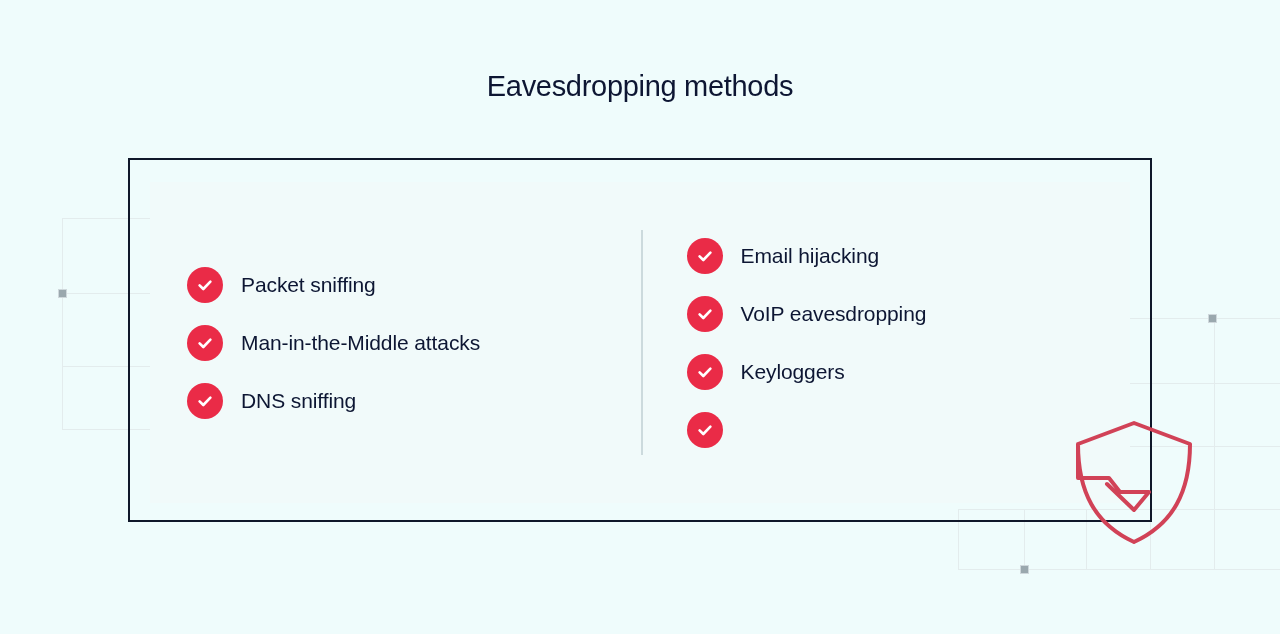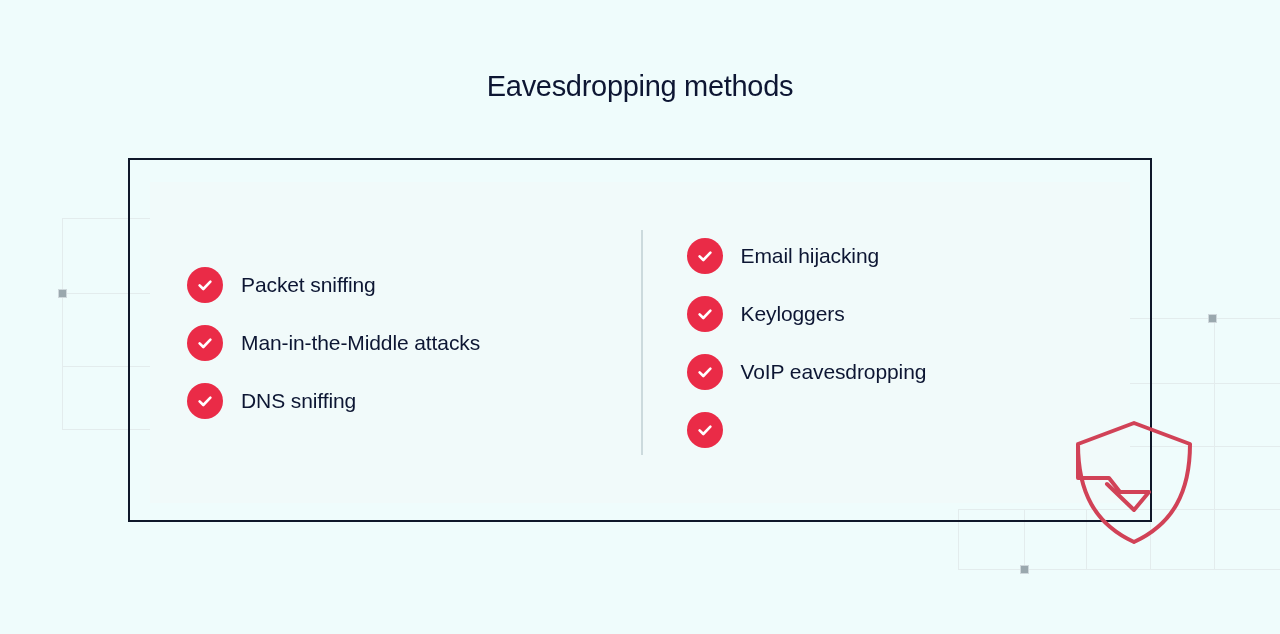--- a/index.html
+++ b/index.html
@@ -213,29 +213,29 @@
               </svg>
           </span>
           <span class="item-label">Email hijacking</span>
         </div>
         <div class="list-item">
           <span class="check-badge">
             <svg width="20" height="20" viewBox="0 0 20 20">
                 <path d="M4.6 10.3 L8.3 14 L15.4 6.6" fill="none" stroke="#ffffff" stroke-width="2.6" stroke-linecap="round" stroke-linejoin="round"></path>
               </svg>
           </span>
+          <span class="item-label">VoIP eavesdropping</span>
+        </div>
+        <div class="list-item">
+          <span class="check-badge">
+            <svg width="20" height="20" viewBox="0 0 20 20">
+                <path d="M4.6 10.3 L8.3 14 L15.4 6.6" fill="none" stroke="#ffffff" stroke-width="2.6" stroke-linecap="round" stroke-linejoin="round"></path>
+              </svg>
+          </span>
           <span class="item-label">Keyloggers</span>
-        </div>
-        <div class="list-item">
-          <span class="check-badge">
-            <svg width="20" height="20" viewBox="0 0 20 20">
-                <path d="M4.6 10.3 L8.3 14 L15.4 6.6" fill="none" stroke="#ffffff" stroke-width="2.6" stroke-linecap="round" stroke-linejoin="round"></path>
-              </svg>
-          </span>
-          <span class="item-label">VoIP eavesdropping</span>
         </div>
         <div class="list-item">
           <span class="check-badge">
             <svg width="20" height="20" viewBox="0 0 20 20">
                 <path d="M4.6 10.3 L8.3 14 L15.4 6.6" fill="none" stroke="#ffffff" stroke-width="2.6" stroke-linecap="round" stroke-linejoin="round"></path>
               </svg>
           </span>
         </div>
       </div>
 

